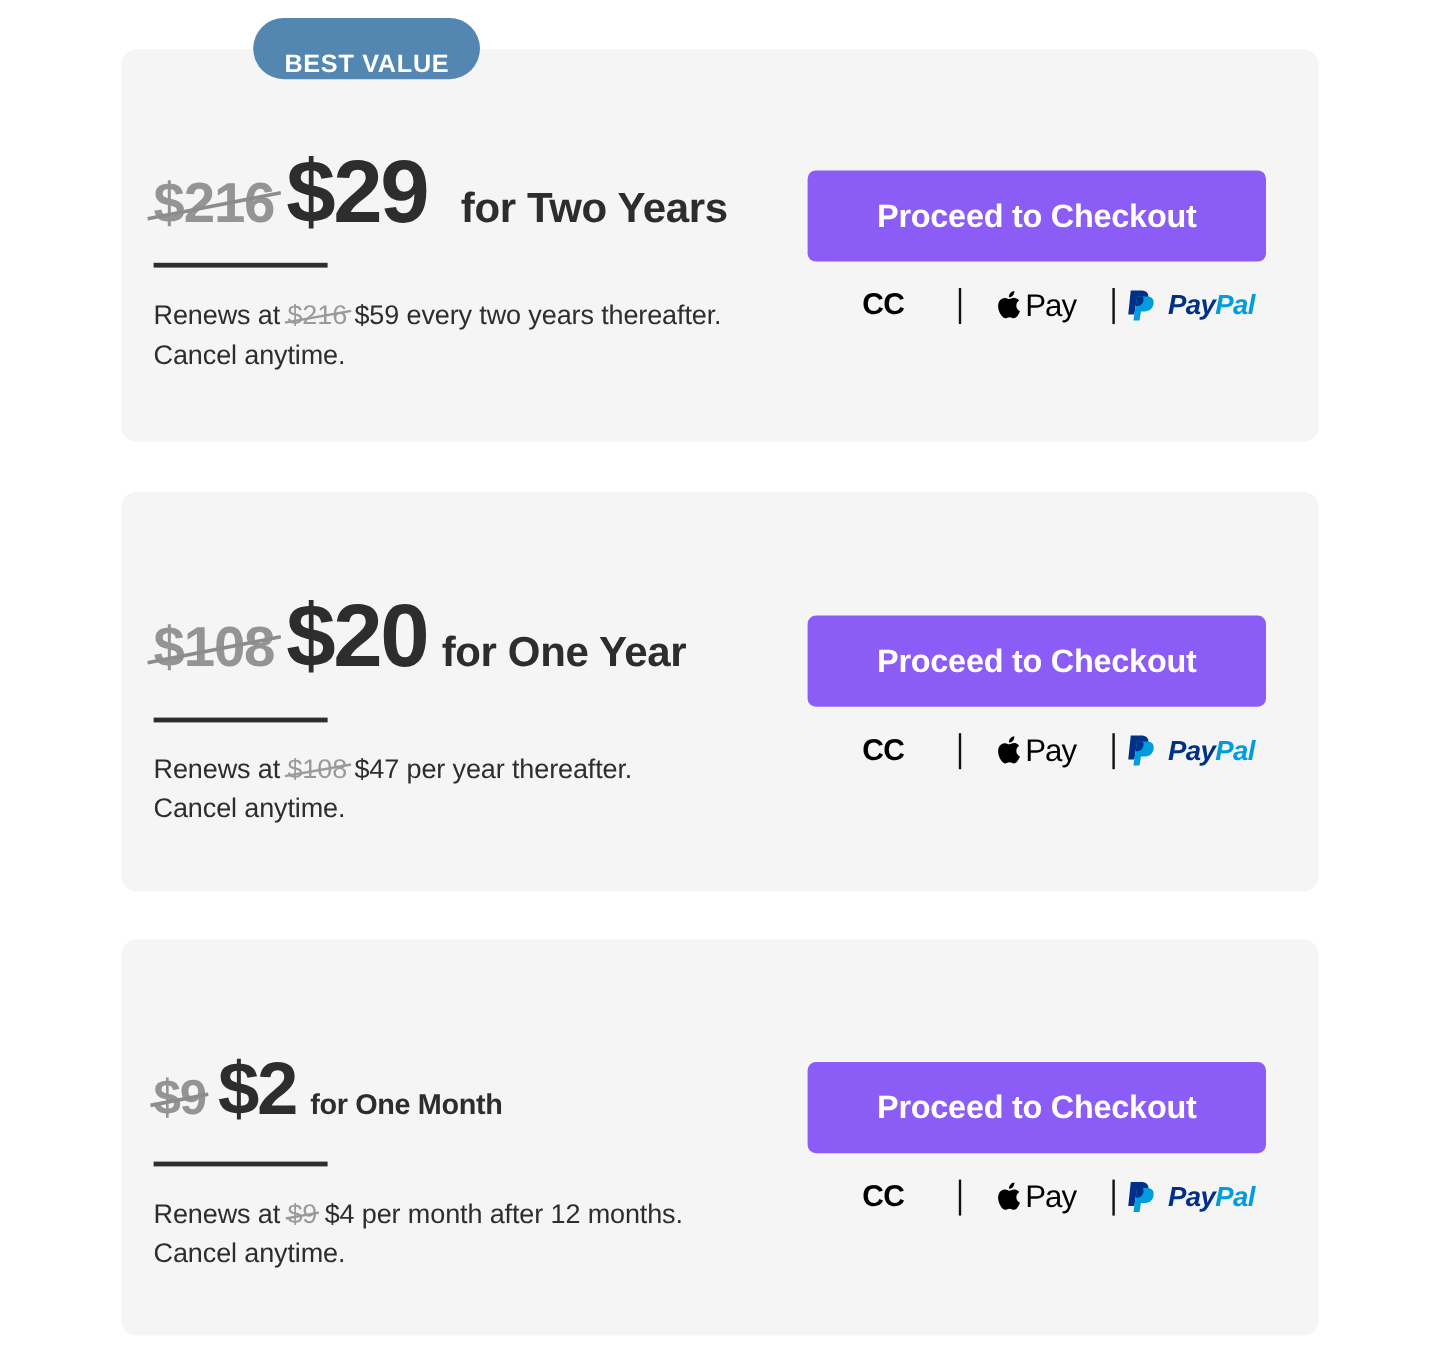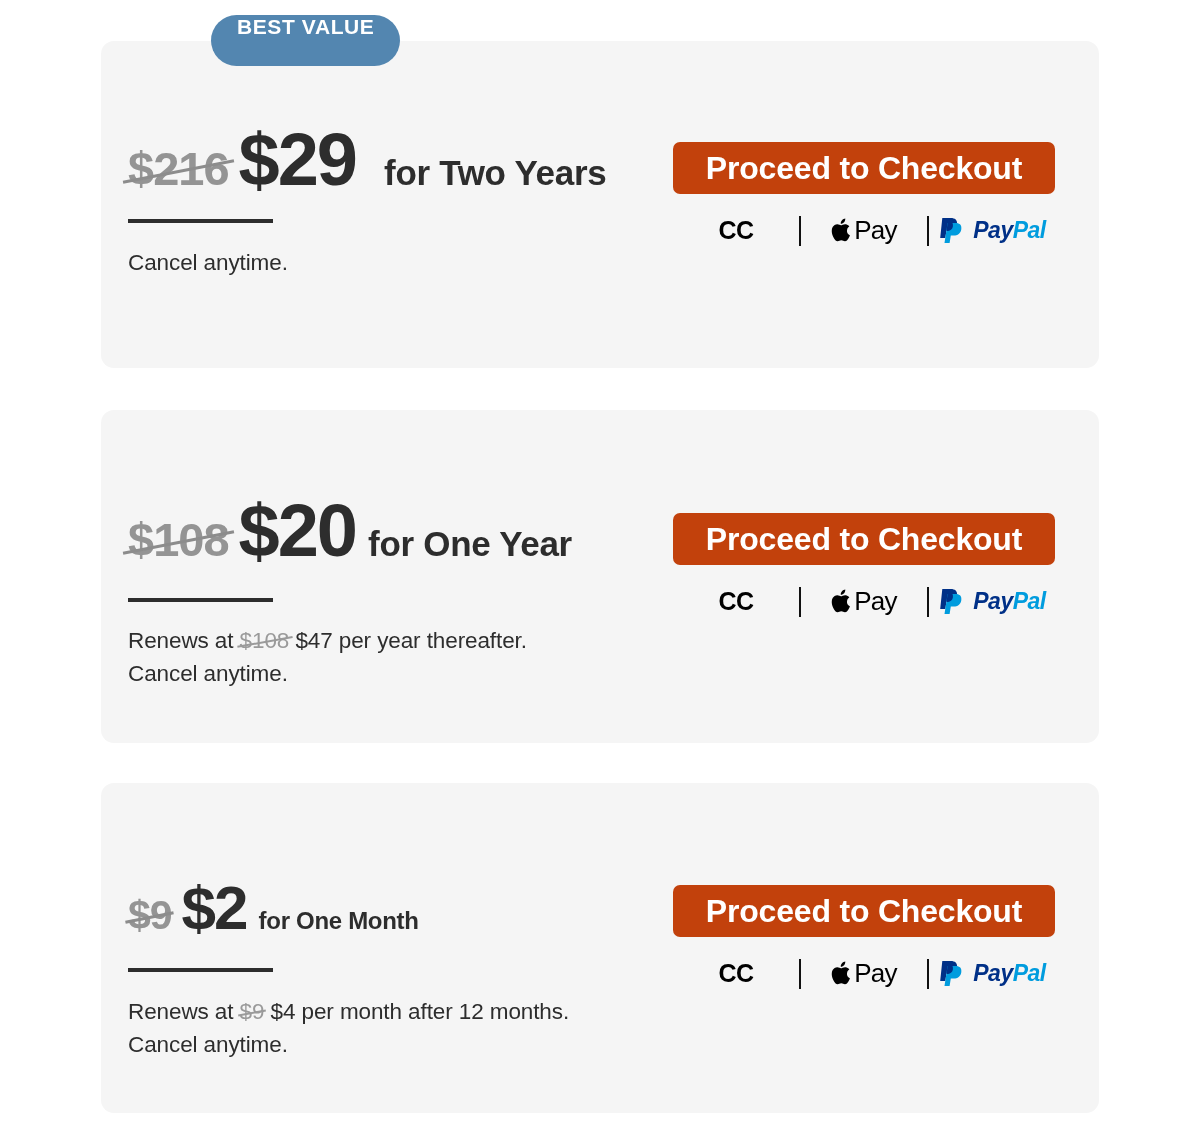--- a/index.html
+++ b/index.html
@@ -35,21 +35,21 @@
   
   .badge {
     position: absolute;
     left: 211px;
     top: 15px;
     height: 51px;
     padding: 0 26px;
     background: #5386b0;
     border-radius: 26px;
     display: flex;
-    align-items: flex-start;
+    align-items: flex-end;
     justify-content: center;
     z-index: 5;
   }
   .badge-text {
     color: #ffffff;
     font-size: 21px;
     font-weight: bold;
     letter-spacing: 0.6px;
   }
 
@@ -148,27 +148,27 @@
     top: 50%;
     height: 2px;
     background: #9a9a9a;
     transform: rotate(-10deg);
   }
 
   
   .checkout-btn {
     display: block;
     width: 382px;
-    height: 52px;
-    background: #c2410c;
+    height: 76px;
+    background: #8b5cf6;
     color: #ffffff;
     border: none;
     border-radius: 7px;
     font-family: "Liberation Sans", sans-serif;
-    font-size: 32px;
+    font-size: 27px;
     font-weight: bold;
     letter-spacing: -0.2px;
     cursor: pointer;
   }
 
   
   .pay-row {
     display: flex;
     align-items: center;
     width: 382px;
@@ -232,20 +232,25 @@
           <span class="new-price">$29</span>
           <span class="term">for Two Years</span>
         </div>
       </div>
 
       <div class="left-col" style="top:178px;">
         <div class="rule"></div>
       </div>
 
       <div class="left-col" style="top:205px;">
+        <div class="renew">
+          <span>Renews at</span>
+          <span class="strike">$216</span>
+          <span>$59 every two years thereafter.</span>
+        </div>
         <div class="renew">Cancel anytime.</div>
       </div>
 
       <div class="right-col" style="top:101px;">
         <button class="checkout-btn">Proceed to Checkout</button>
 
         <div class="pay-row">
           <div class="pay-item">
             <span class="cc-mark">CC</span>
           </div>

